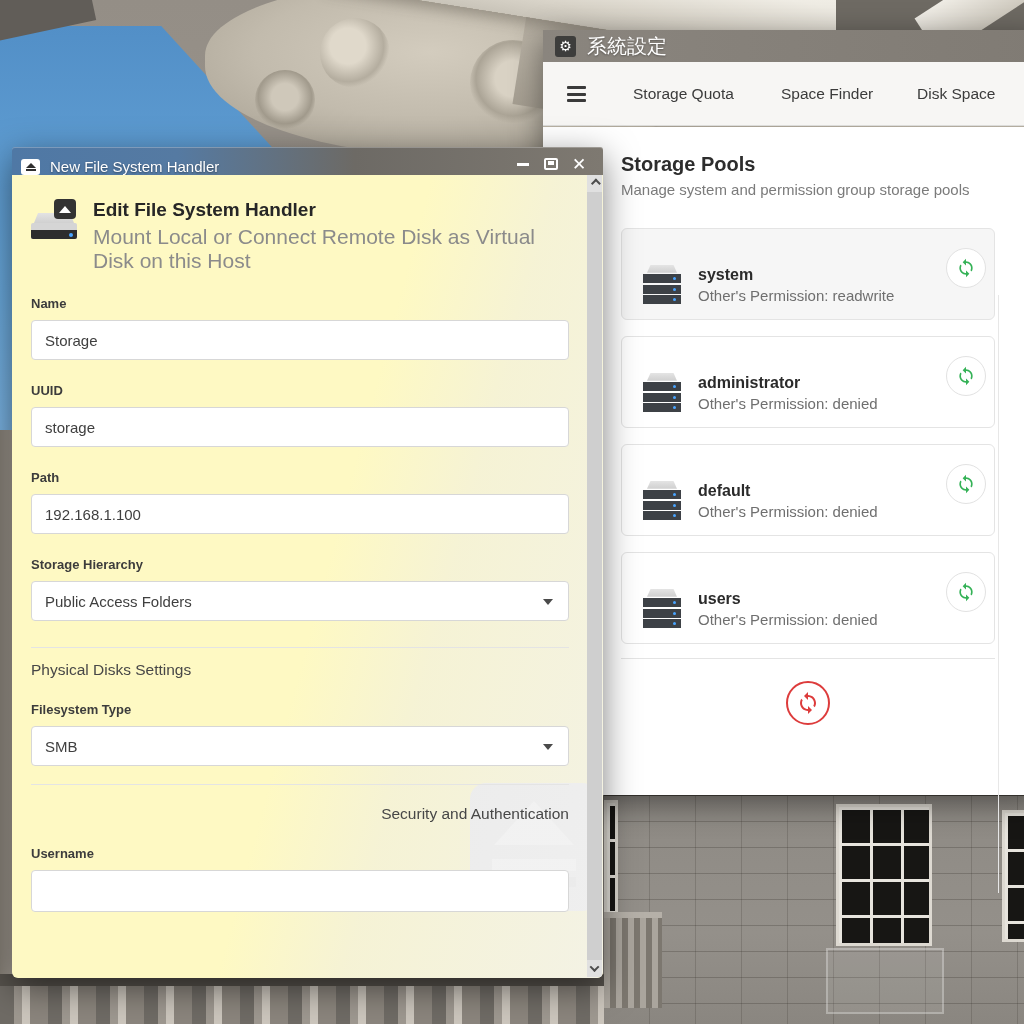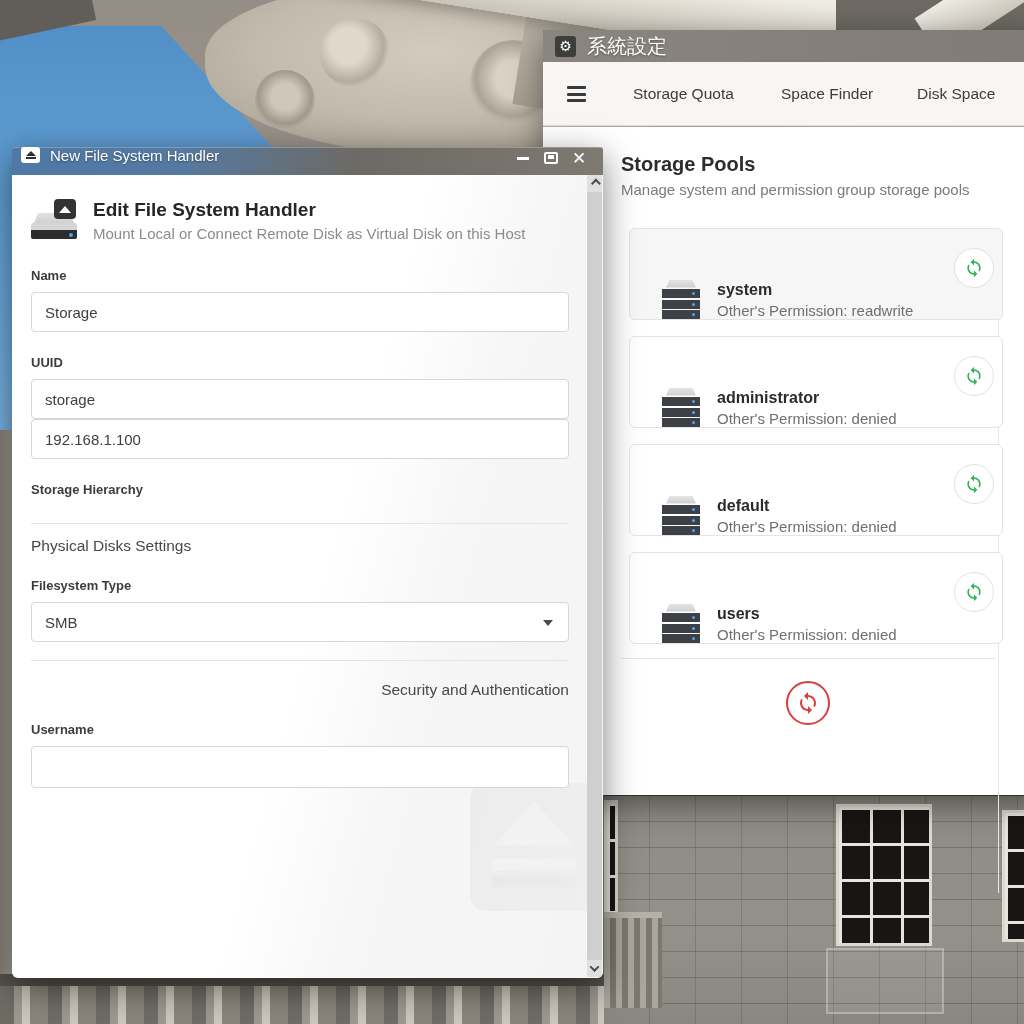--- a/index.html
+++ b/index.html
@@ -78,21 +78,21 @@
   .tab { position:absolute; top:23px; font-size:15.5px; color:#3b3b3b; cursor:pointer; }
   .tab-1 { left:90px; } .tab-2 { left:238px; } .tab-3 { left:374px; }
   .settings-content { position:absolute; left:0; top:97px; right:0; bottom:0;
     background:#ffffff; padding:26px 0 0 78px; }
   .settings-vline { position:absolute; left:455px; top:168px; height:598px; width:1px; background:#e7e7e7; }
   .pools-heading { font-size:20px; font-weight:bold; color:#2d2d2d; }
   .pools-subheading { font-size:15px; color:#7b7b7b; margin-top:5px; }
   .pool-list { margin-top:30px; width:374px; }
   .pool-card { position:relative; width:374px; height:92px; background:#ffffff;
     border:1px solid #e4e4e4; border-radius:6px; margin-bottom:16px;
-    padding:21px 0 0 32px; display:flex; align-items:flex-end; cursor:pointer;margin-left:8px; }
+    padding:21px 0 0 21px; display:flex; align-items:center; cursor:pointer; }
   .pool-card.selected { background:#f6f6f6; }
   .pool-text { margin-left:17px; margin-top:1px; }
   .pool-name { font-size:16px; font-weight:bold; color:#2b2b2b; }
   .pool-perm { font-size:15px; color:#6f6f6f; margin-top:3px; }
   .pool-refresh { position:absolute; right:8px; top:19px; width:40px; height:40px;
     border:1px solid #e2e2e2; border-radius:50%; background:#fff;
     display:flex; align-items:center; justify-content:center; cursor:pointer; }
   .pools-divider { width:374px; height:1px; background:#e4e4e4; margin-top:-2px; }
   .big-refresh { width:374px; display:flex; justify-content:center; margin-top:22px; }
   .big-refresh-btn { width:44px; height:44px; border:2px solid #dd3c3c; border-radius:50%;
@@ -105,35 +105,35 @@
   .server-bay { position:relative; width:38px; height:9px; background:#3d4146; margin-top:1.5px; }
   .server-bay::after { content:""; position:absolute; right:5px; top:3px; width:3px; height:3px;
     background:#49a4ff; border-radius:50%; }
 
   
   .dialog { position:absolute; left:12px; top:147px; width:591px; height:831px;
     box-shadow:0 10px 34px rgba(0,0,0,.5); border-radius:4px 4px 6px 6px; }
   .dialog-titlebar { position:absolute; left:0; top:0; right:0; height:28px;
     background:linear-gradient(90deg,#4f78a5 0%,#557aa2 28%,#6d6a65 58%,#7e7971 100%);
     border-radius:3px 3px 0 0; box-shadow:inset 0 1px 0 rgba(255,255,255,.25);
-    display:flex; align-items:flex-start; padding:0 10px 0 9px; }
+    display:flex; align-items:flex-end; padding:0 10px 0 9px; }
   .eject-badge { width:19px; height:16px; background:#fff; border-radius:3px;
     display:flex; flex-direction:column; align-items:center; justify-content:center; }
   .eject-badge .tri { width:0; height:0; border-left:5px solid transparent;
     border-right:5px solid transparent; border-bottom:5px solid #2f2f2f; }
   .eject-badge .bar { width:10px; height:2px; background:#2f2f2f; margin-top:1.5px; }
   .dialog-title { color:#fff; font-size:15px; margin-left:10px; flex:1;
     text-shadow:0 1px 2px rgba(0,0,0,.4); }
   .win-btn { display:flex; align-items:center; justify-content:center;
     width:28px; height:22px; cursor:pointer; }
   .min-glyph { width:12px; height:3px; background:#fff; }
   .max-glyph { position:relative; width:14px; height:12px; border:2px solid #fff; border-radius:2px; }
   .max-glyph::after { content:""; position:absolute; left:2px; top:1px; width:6px; height:4px; background:#fff; }
   .close-glyph { color:#fff; font-size:17px; line-height:17px; }
-  .dialog-body { position:absolute; left:0; top:28px; right:0; bottom:0; background:#ffffff;
+  .dialog-body { position:absolute; left:0; top:28px; right:0; bottom:0; background:#fef9c3;
     border-radius:0 0 6px 6px; overflow:hidden; }
   .dialog-sheen { position:absolute; inset:0; z-index:0; pointer-events:none;
     background:linear-gradient(105deg, rgba(255,255,255,0) 52%, rgba(235,235,235,.45) 68%, rgba(240,240,240,.75) 100%); }
   .watermark { position:absolute; z-index:0; left:458px; top:608px; width:128px; height:128px;
     background:#ececec; border-radius:16px; }
   .watermark .wm-tri { position:absolute; left:24px; top:18px; width:0; height:0;
     border-left:40px solid transparent; border-right:40px solid transparent;
     border-bottom:44px solid #f7f7f7; }
   .watermark .wm-bar1 { position:absolute; left:22px; top:76px; width:84px; height:12px; background:#f7f7f7; }
   .watermark .wm-bar2 { position:absolute; left:22px; top:94px; width:84px; height:10px; background:#e2e2e2; }
@@ -148,21 +148,21 @@
   .drive-icon .cap { position:absolute; left:3px; top:14px; width:40px; height:10px;
     background:linear-gradient(180deg,#e3e3e3,#d0d0d0); clip-path:polygon(10% 0,90% 0,100% 100%,0 100%); }
   .drive-icon .body { position:absolute; left:0; top:24px; width:46px; height:16px;
     background:#d5d5d5; border-radius:2px; }
   .drive-icon .stripe { position:absolute; left:0; top:31px; width:46px; height:9px;
     background:#2d2d2d; border-radius:0 0 2px 2px; }
   .drive-icon .dot { position:absolute; right:6px; top:34px; width:4px; height:4px;
     background:#49a4ff; border-radius:50%; }
   .form-header-text { margin-left:14px; }
   .form-title { font-size:19px; font-weight:bold; color:#262626; }
-  .form-subtitle { font-size:15px; color:#8b8b8b; margin-top:4px; }
+  .form-subtitle { font-size:21px; color:#8b8b8b; margin-top:4px; }
   .field-label { font-size:13px; font-weight:bold; color:#3c3c3c; margin:23px 0 9px; }
   .text-input { display:block; width:100%; height:40px; border:1px solid #d7d7d7;
     border-radius:4px; background:#fff; font-family:"Liberation Sans",sans-serif;
     font-size:15px; color:#3f3f3f; padding:0 13px; outline:none; }
   .text-input.tall { height:42px; }
   .select-box { position:relative; width:100%; height:40px; border:1px solid #d7d7d7;
     border-radius:4px; background:#fff; display:flex; align-items:center;
     padding:0 13px; font-size:15px; color:#3f3f3f; cursor:pointer; }
   .caret { position:absolute; right:15px; top:17px; width:0; height:0;
     border-left:5px solid transparent; border-right:5px solid transparent;
@@ -359,24 +359,29 @@
             <div class="form-subtitle">Mount Local or Connect Remote Disk as Virtual Disk on this Host</div>
           </div>
         </div>
 
         <div class="field-label">Name</div>
         <input class="text-input" type="text" value="Storage" style="">
 
         <div class="field-label">UUID</div>
         <input class="text-input" type="text" value="storage" style="">
 
+        <div class="field-label">Path</div>
         <input class="text-input" type="text" value="192.168.1.100" style="">
 
 
         <div class="field-label">Storage Hierarchy</div>
+        <div class="select-box">
+          <span>Public Access Folders</span>
+          <div class="caret"></div>
+        </div>
 
         <div class="h-divider"></div>
         <div class="section-heading">Physical Disks Settings</div>
 
         <div class="field-label">Filesystem Type</div>
         <div class="select-box">
           <span>SMB</span>
           <div class="caret"></div>
         </div>
 

